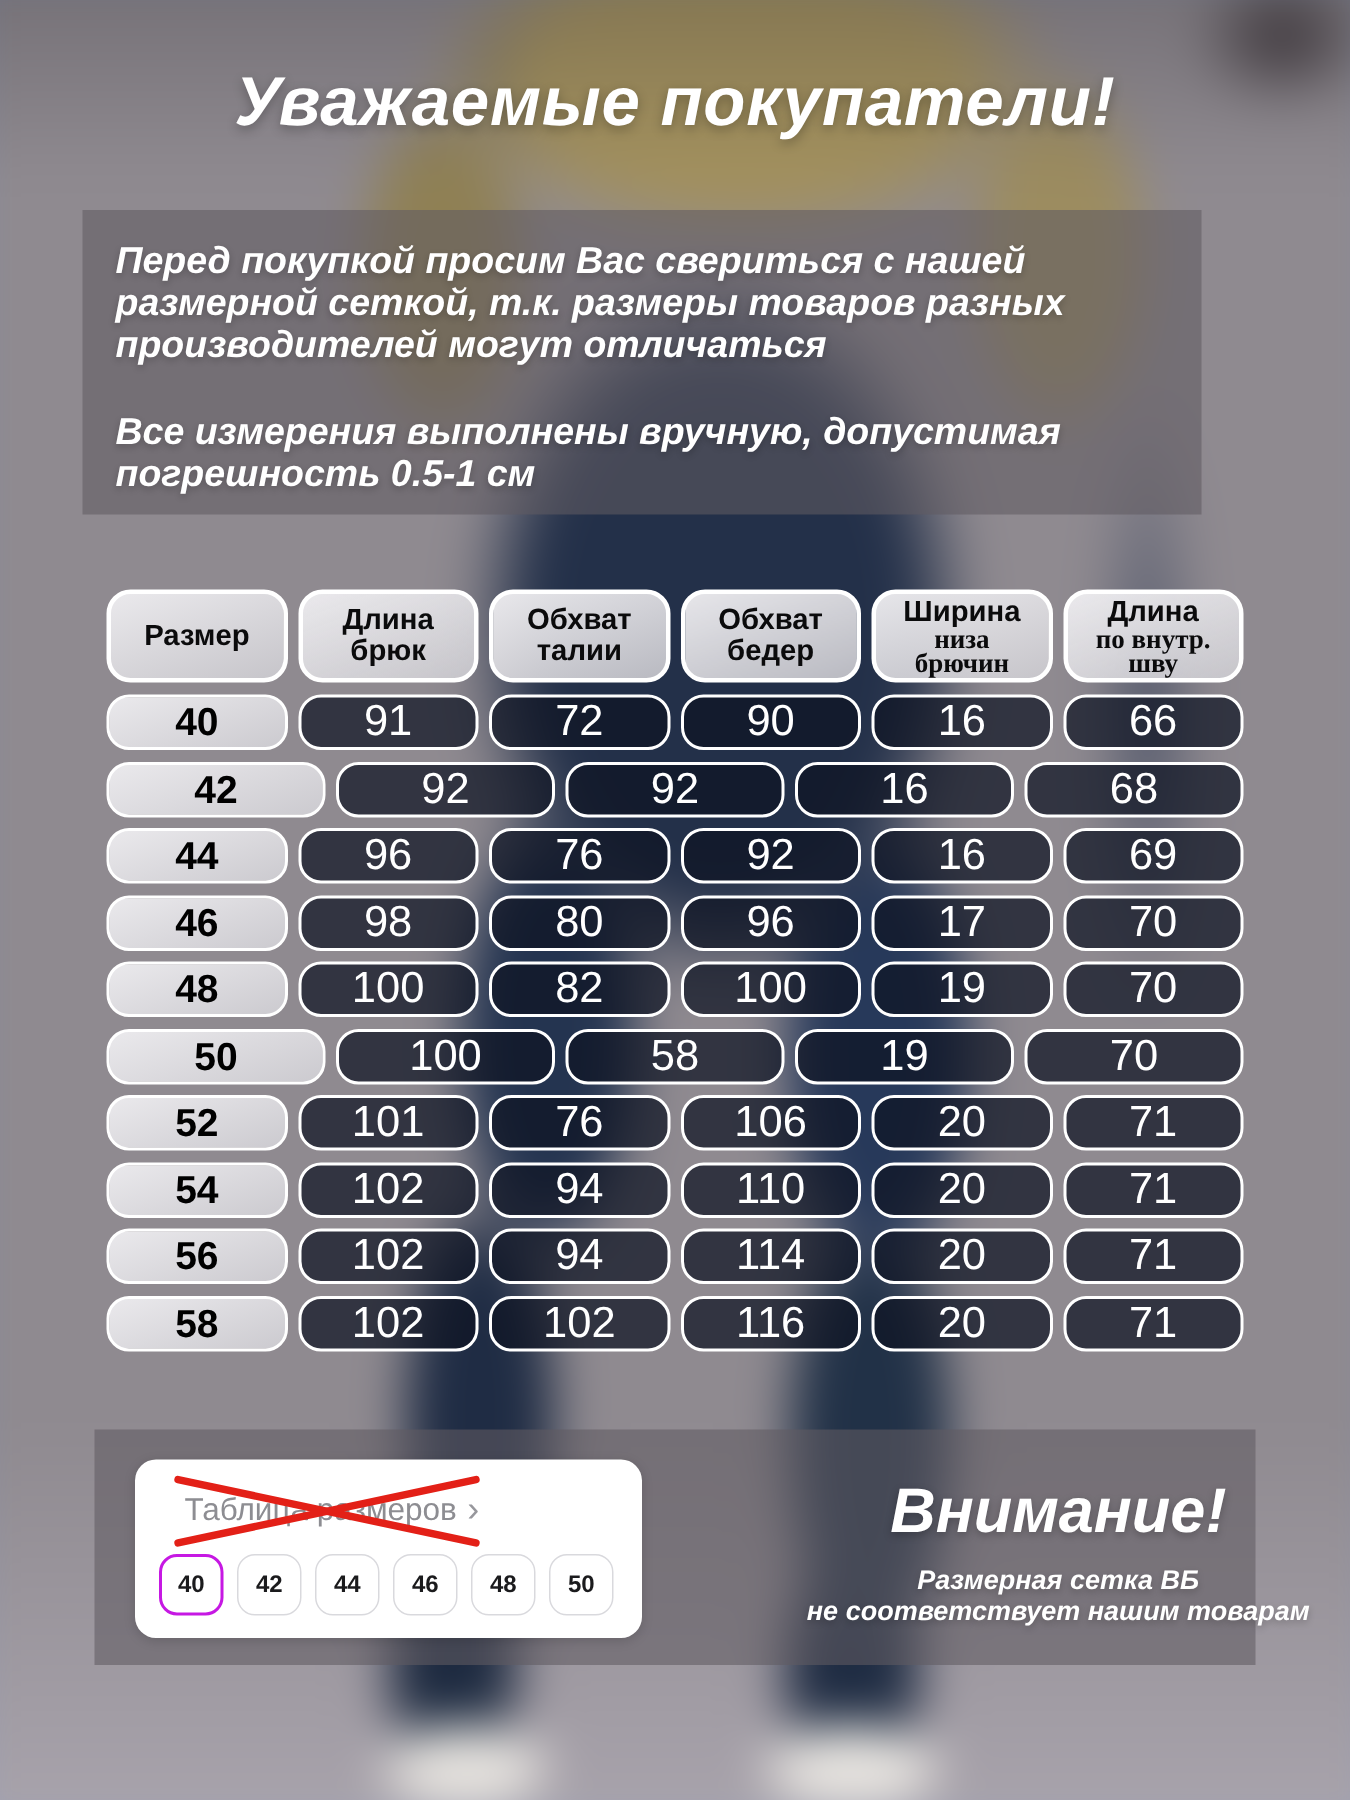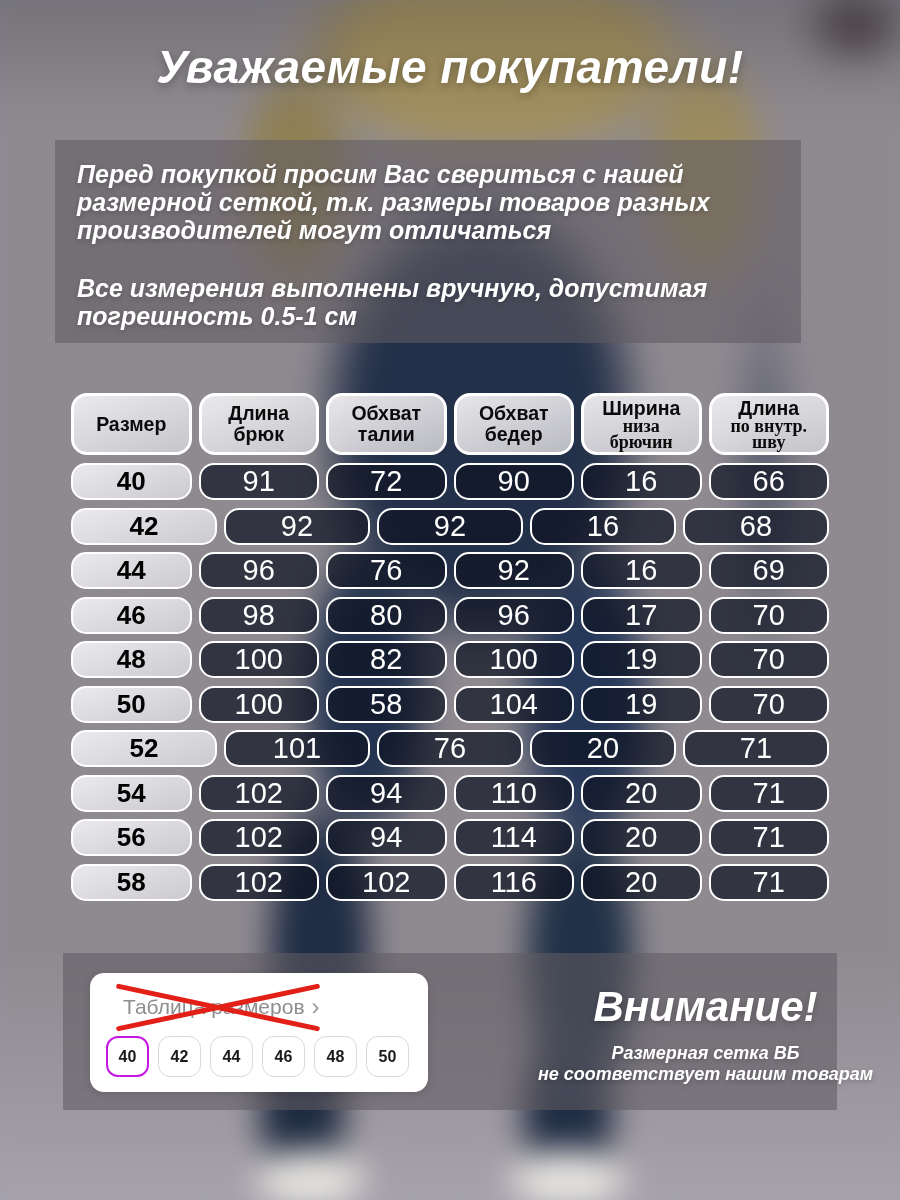--- a/index.html
+++ b/index.html
@@ -190,28 +190,28 @@
           <div class="cell val-cell">100</div>
           <div class="cell val-cell">82</div>
           <div class="cell val-cell">100</div>
           <div class="cell val-cell">19</div>
           <div class="cell val-cell">70</div>
         </div>
         <div class="trow">
           <div class="cell size-cell">50</div>
           <div class="cell val-cell">100</div>
           <div class="cell val-cell">58</div>
-          <div class="cell val-cell">104</div>
           <div class="cell val-cell">19</div>
           <div class="cell val-cell">70</div>
         </div>
         <div class="trow">
           <div class="cell size-cell">52</div>
           <div class="cell val-cell">101</div>
           <div class="cell val-cell">76</div>
+          <div class="cell val-cell">106</div>
           <div class="cell val-cell">20</div>
           <div class="cell val-cell">71</div>
         </div>
         <div class="trow">
           <div class="cell size-cell">54</div>
           <div class="cell val-cell">102</div>
           <div class="cell val-cell">94</div>
           <div class="cell val-cell">110</div>
           <div class="cell val-cell">20</div>
           <div class="cell val-cell">71</div>

